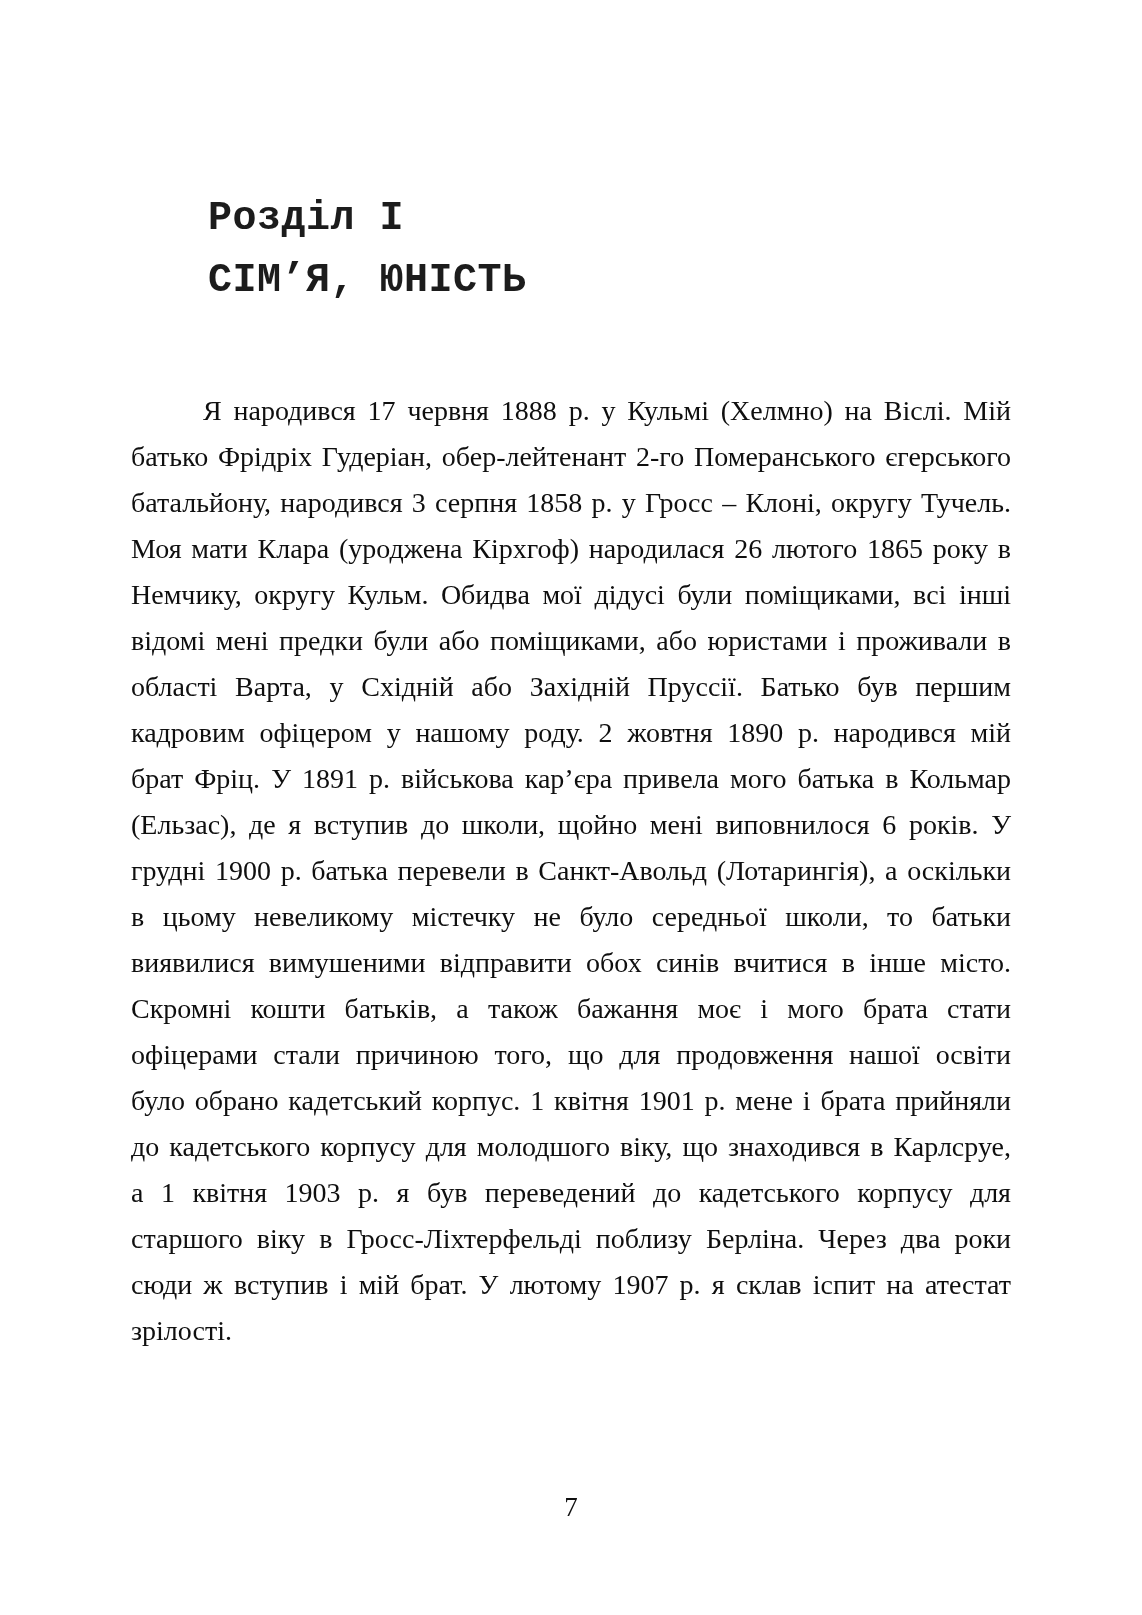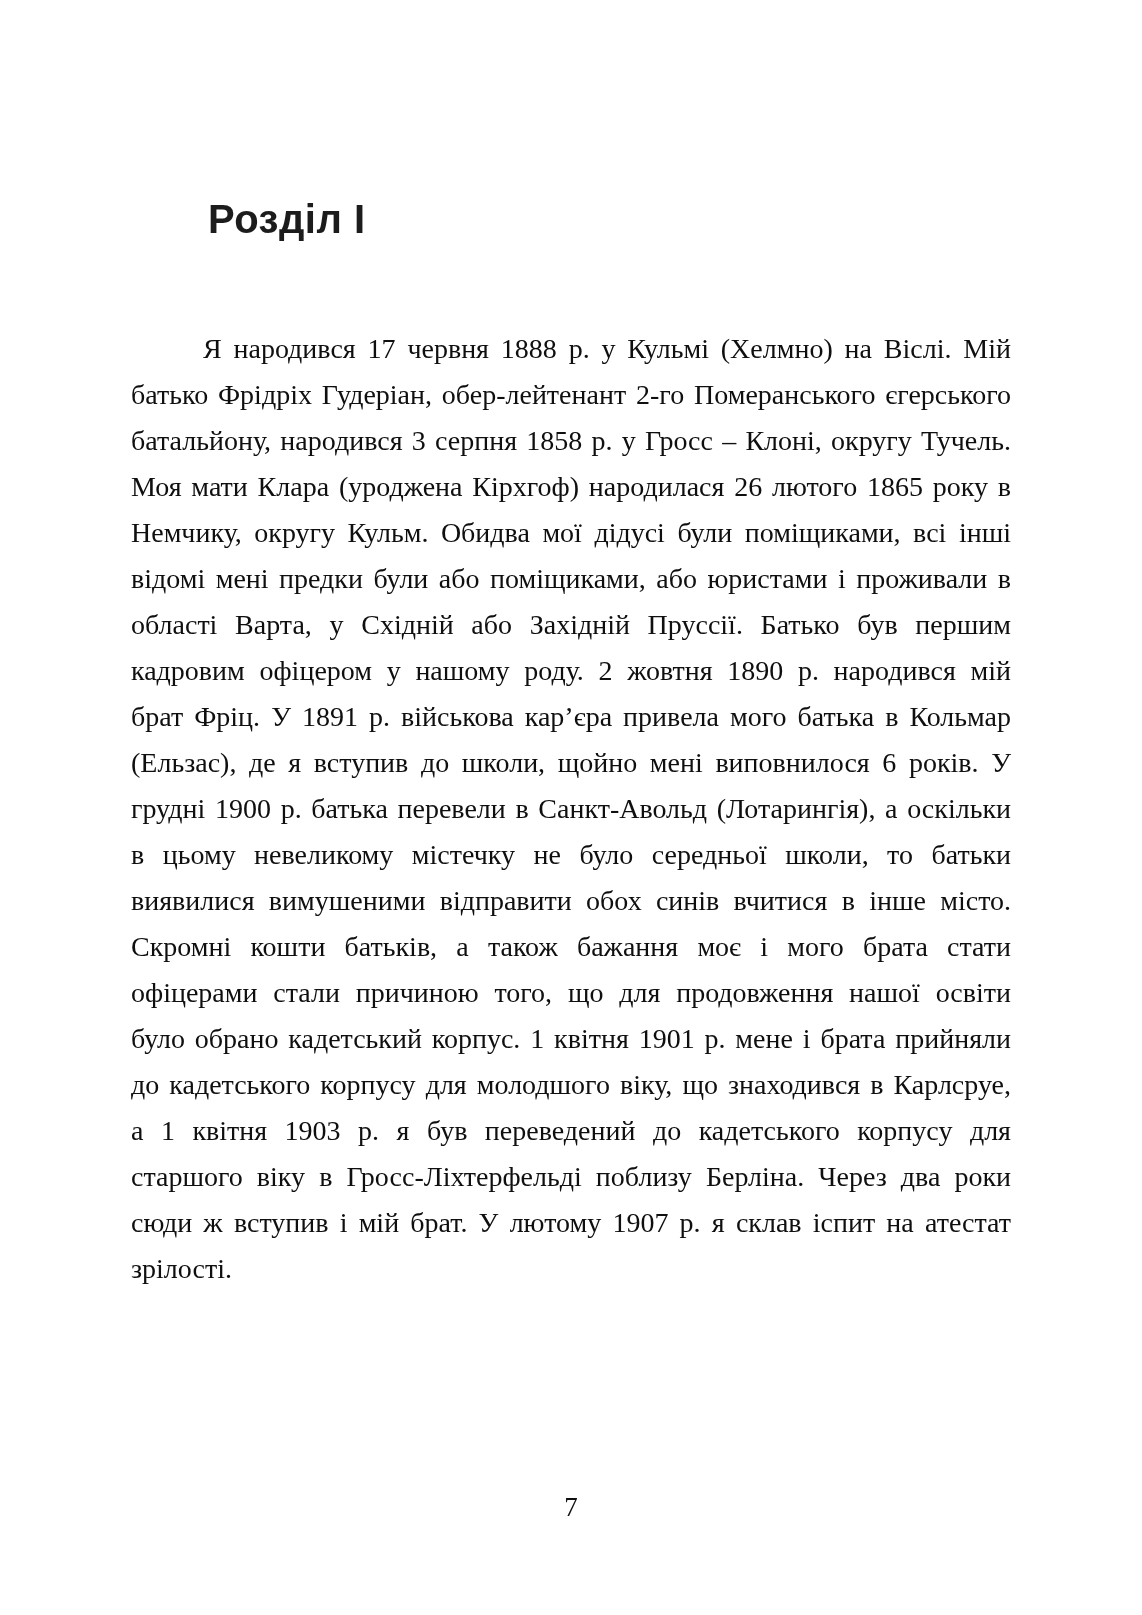--- a/index.html
+++ b/index.html
@@ -13,21 +13,21 @@
     height: 1615px;
     background: #ffffff;
     box-sizing: border-box;
     padding: 196px 131px 0 131px;
     font-family: "Liberation Serif", serif;
     color: #111111;
     overflow: hidden;
   }
   .chapter-block {
     margin-left: 77px;
-    font-family: Liberation Sans, sans-serif;
+    font-family: Liberation Mono, monospace;
     font-weight: bold;
     color: #1c1c1c;
   }
   .chapter-label {
     font-size: 40px;
     line-height: 1.15;
     letter-spacing: 0.5px;
   }
   .chapter-title {
     font-size: 40px;
@@ -55,19 +55,20 @@
     color: #0f0f0f;
   }
 </style>
 </head>
 <body>
 
 <div class="page">
 
   <div class="chapter-block">
     <div class="chapter-label">Розділ І</div>
+    <div class="chapter-title">СІМ’Я, ЮНІСТЬ</div>
   </div>
 
   <p class="body-text">Я народився 17 червня 1888 р. у Кульмі (Хелмно) на Віслі. Мій батько Фрідріх Гудеріан, обер-лейтенант 2-го Померанського єгерського батальйону, народився 3 серпня 1858 р. у Гросс – Клоні, округу Тучель. Моя мати Клара (уроджена Кірхгоф) народилася 26 лютого 1865 року в Немчику, округу Кульм. Обидва мої дідусі були поміщиками, всі інші відомі мені предки були або поміщиками, або юристами і проживали в області Варта, у Східній або Західній Пруссії. Батько був першим кадровим офіцером у нашому роду. 2 жовтня 1890 р. народився мій брат Фріц. У 1891 р. військова кар’єра привела мого батька в Кольмар (Ельзас), де я вступив до школи, щойно мені виповнилося 6 років. У грудні 1900 р. батька перевели в Санкт-Авольд (Лотарингія), а оскільки в цьому невеликому містечку не було середньої школи, то батьки виявилися вимушеними відправити обох синів вчитися в інше місто. Скромні кошти батьків, а також бажання моє і мого брата стати офіцерами стали причиною того, що для продовження нашої освіти було обрано кадетський корпус. 1 квітня 1901 р. мене і брата прийняли до кадетського корпусу для молодшого віку, що знаходився в Карлсруе, а 1 квітня 1903 р. я був переведений до кадетського корпусу для старшого віку в Гросс-Ліхтерфельді поблизу Берліна. Через два роки сюди ж вступив і мій брат. У лютому 1907 р. я склав іспит на атестат зрілості.</p>
 
   <div class="page-number">7</div>
 
 </div>
 
 </body></html>

